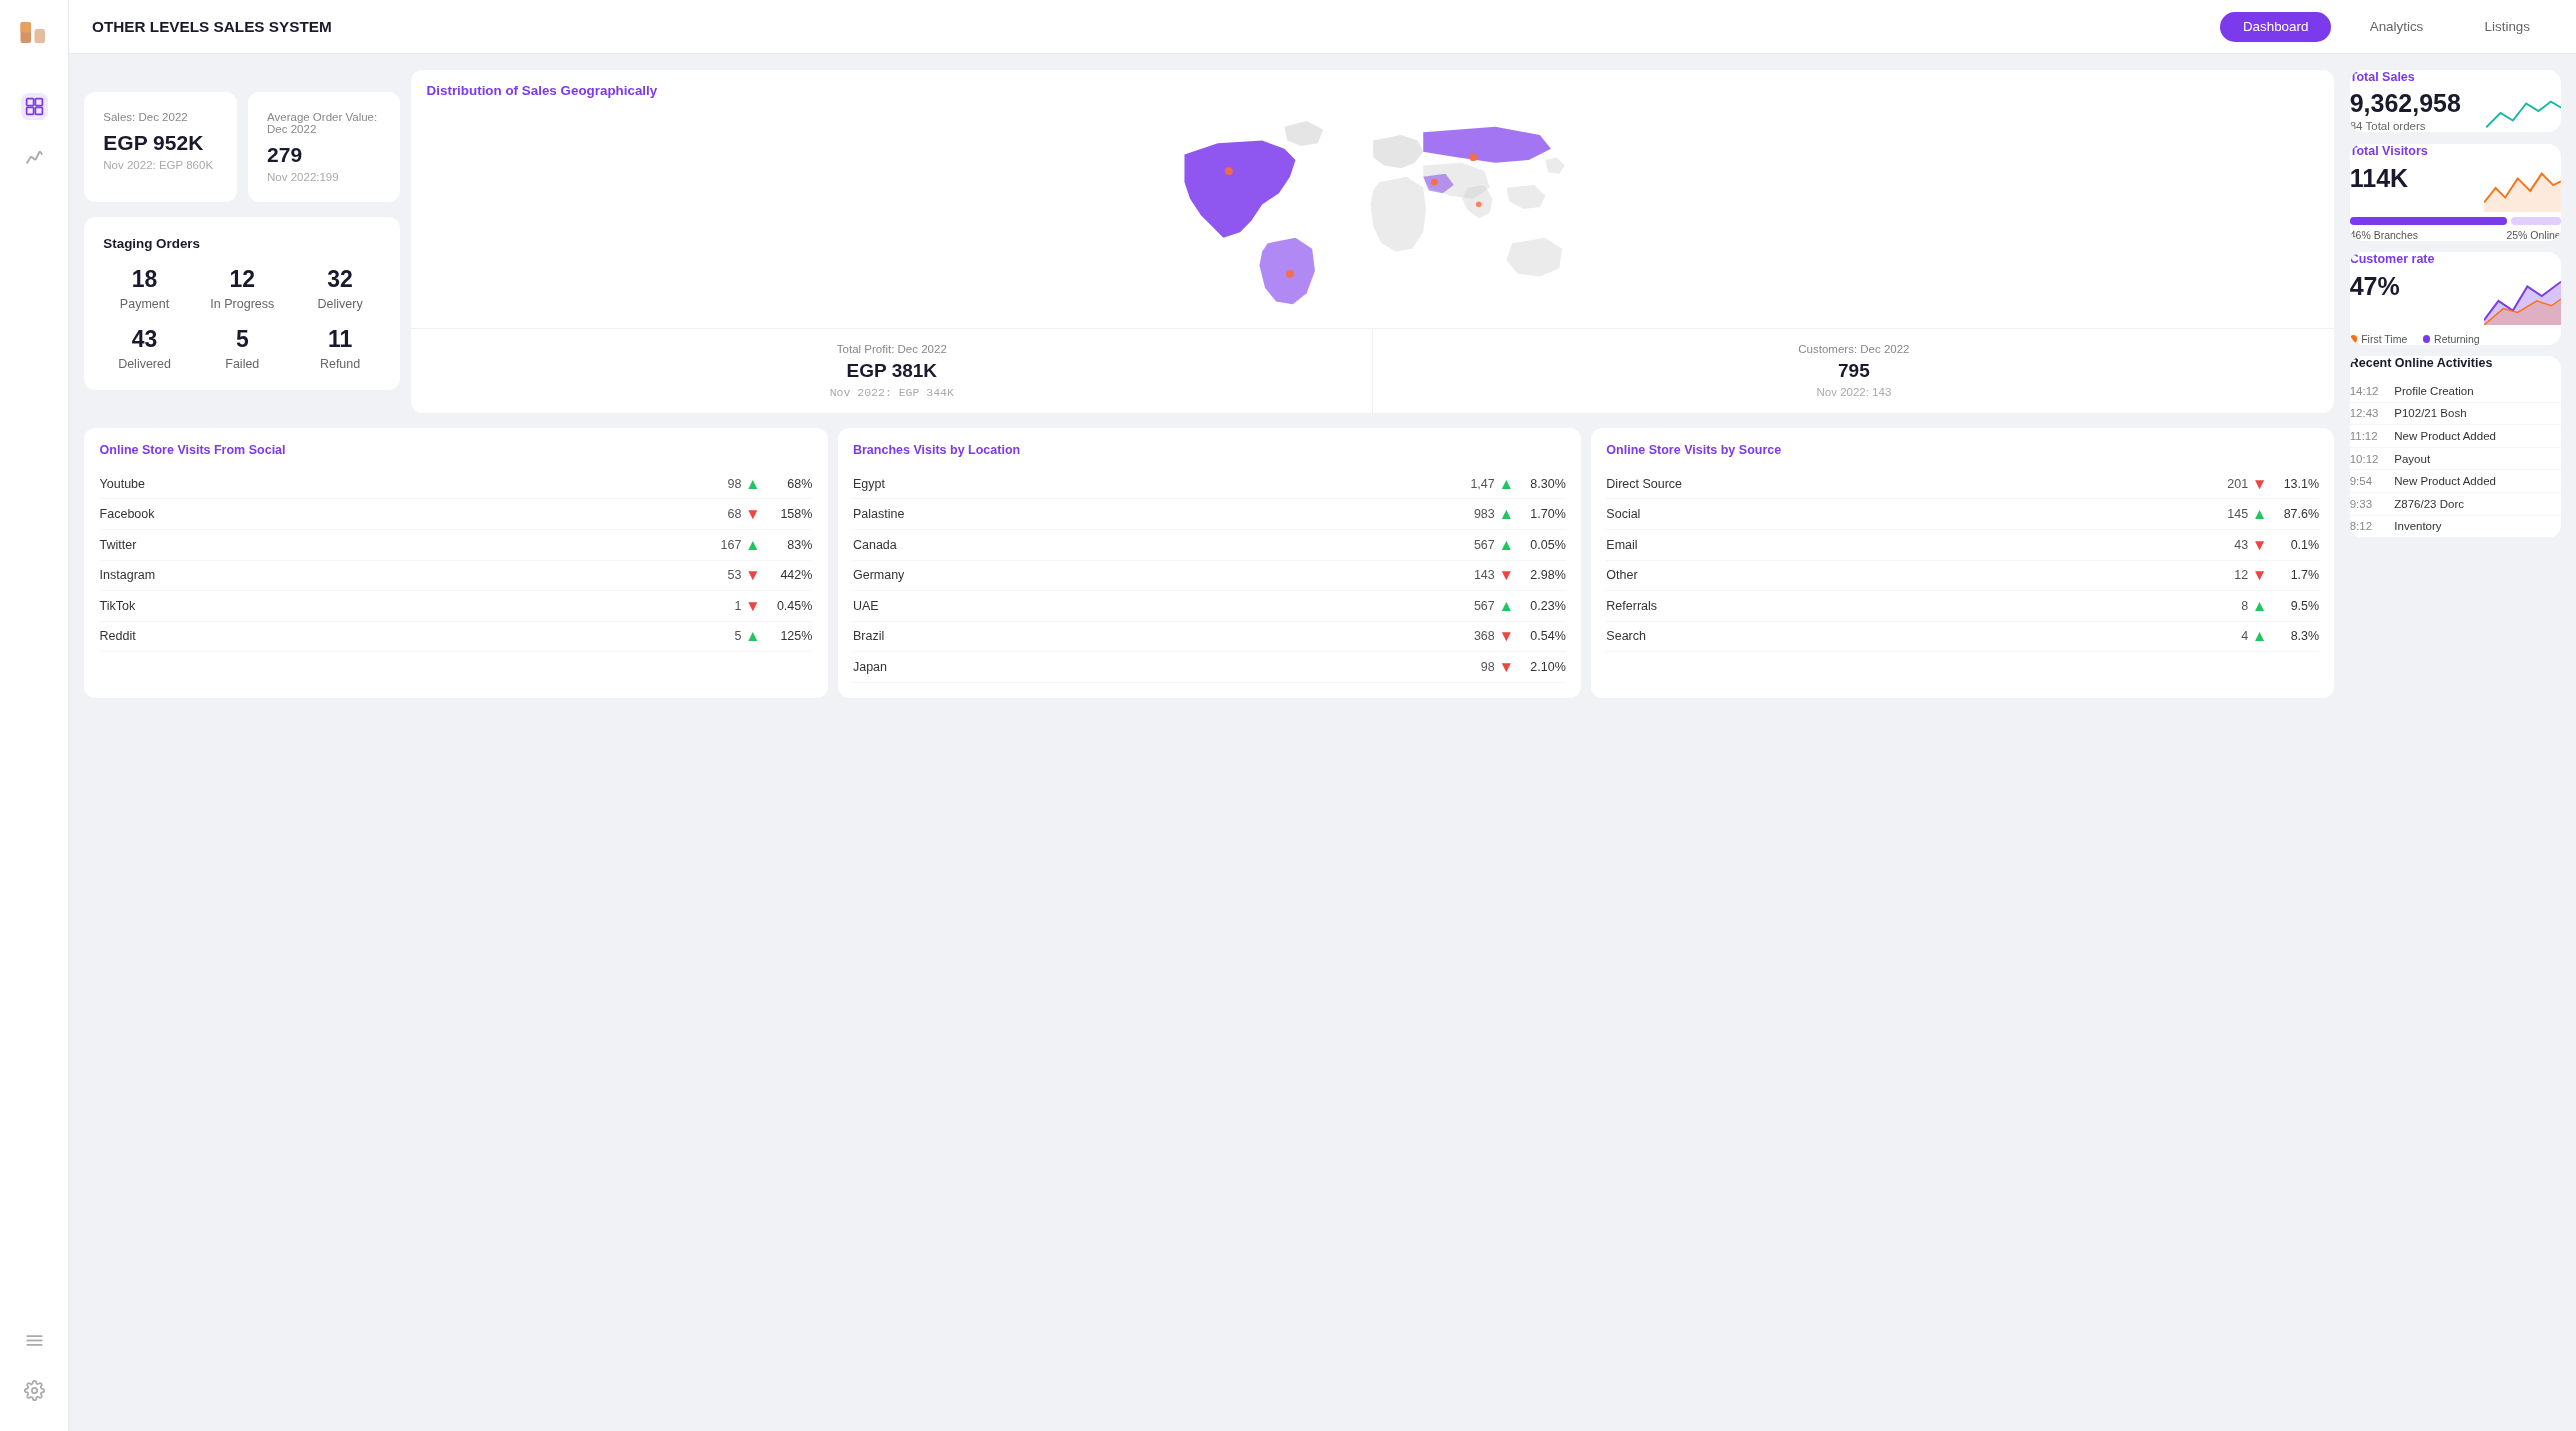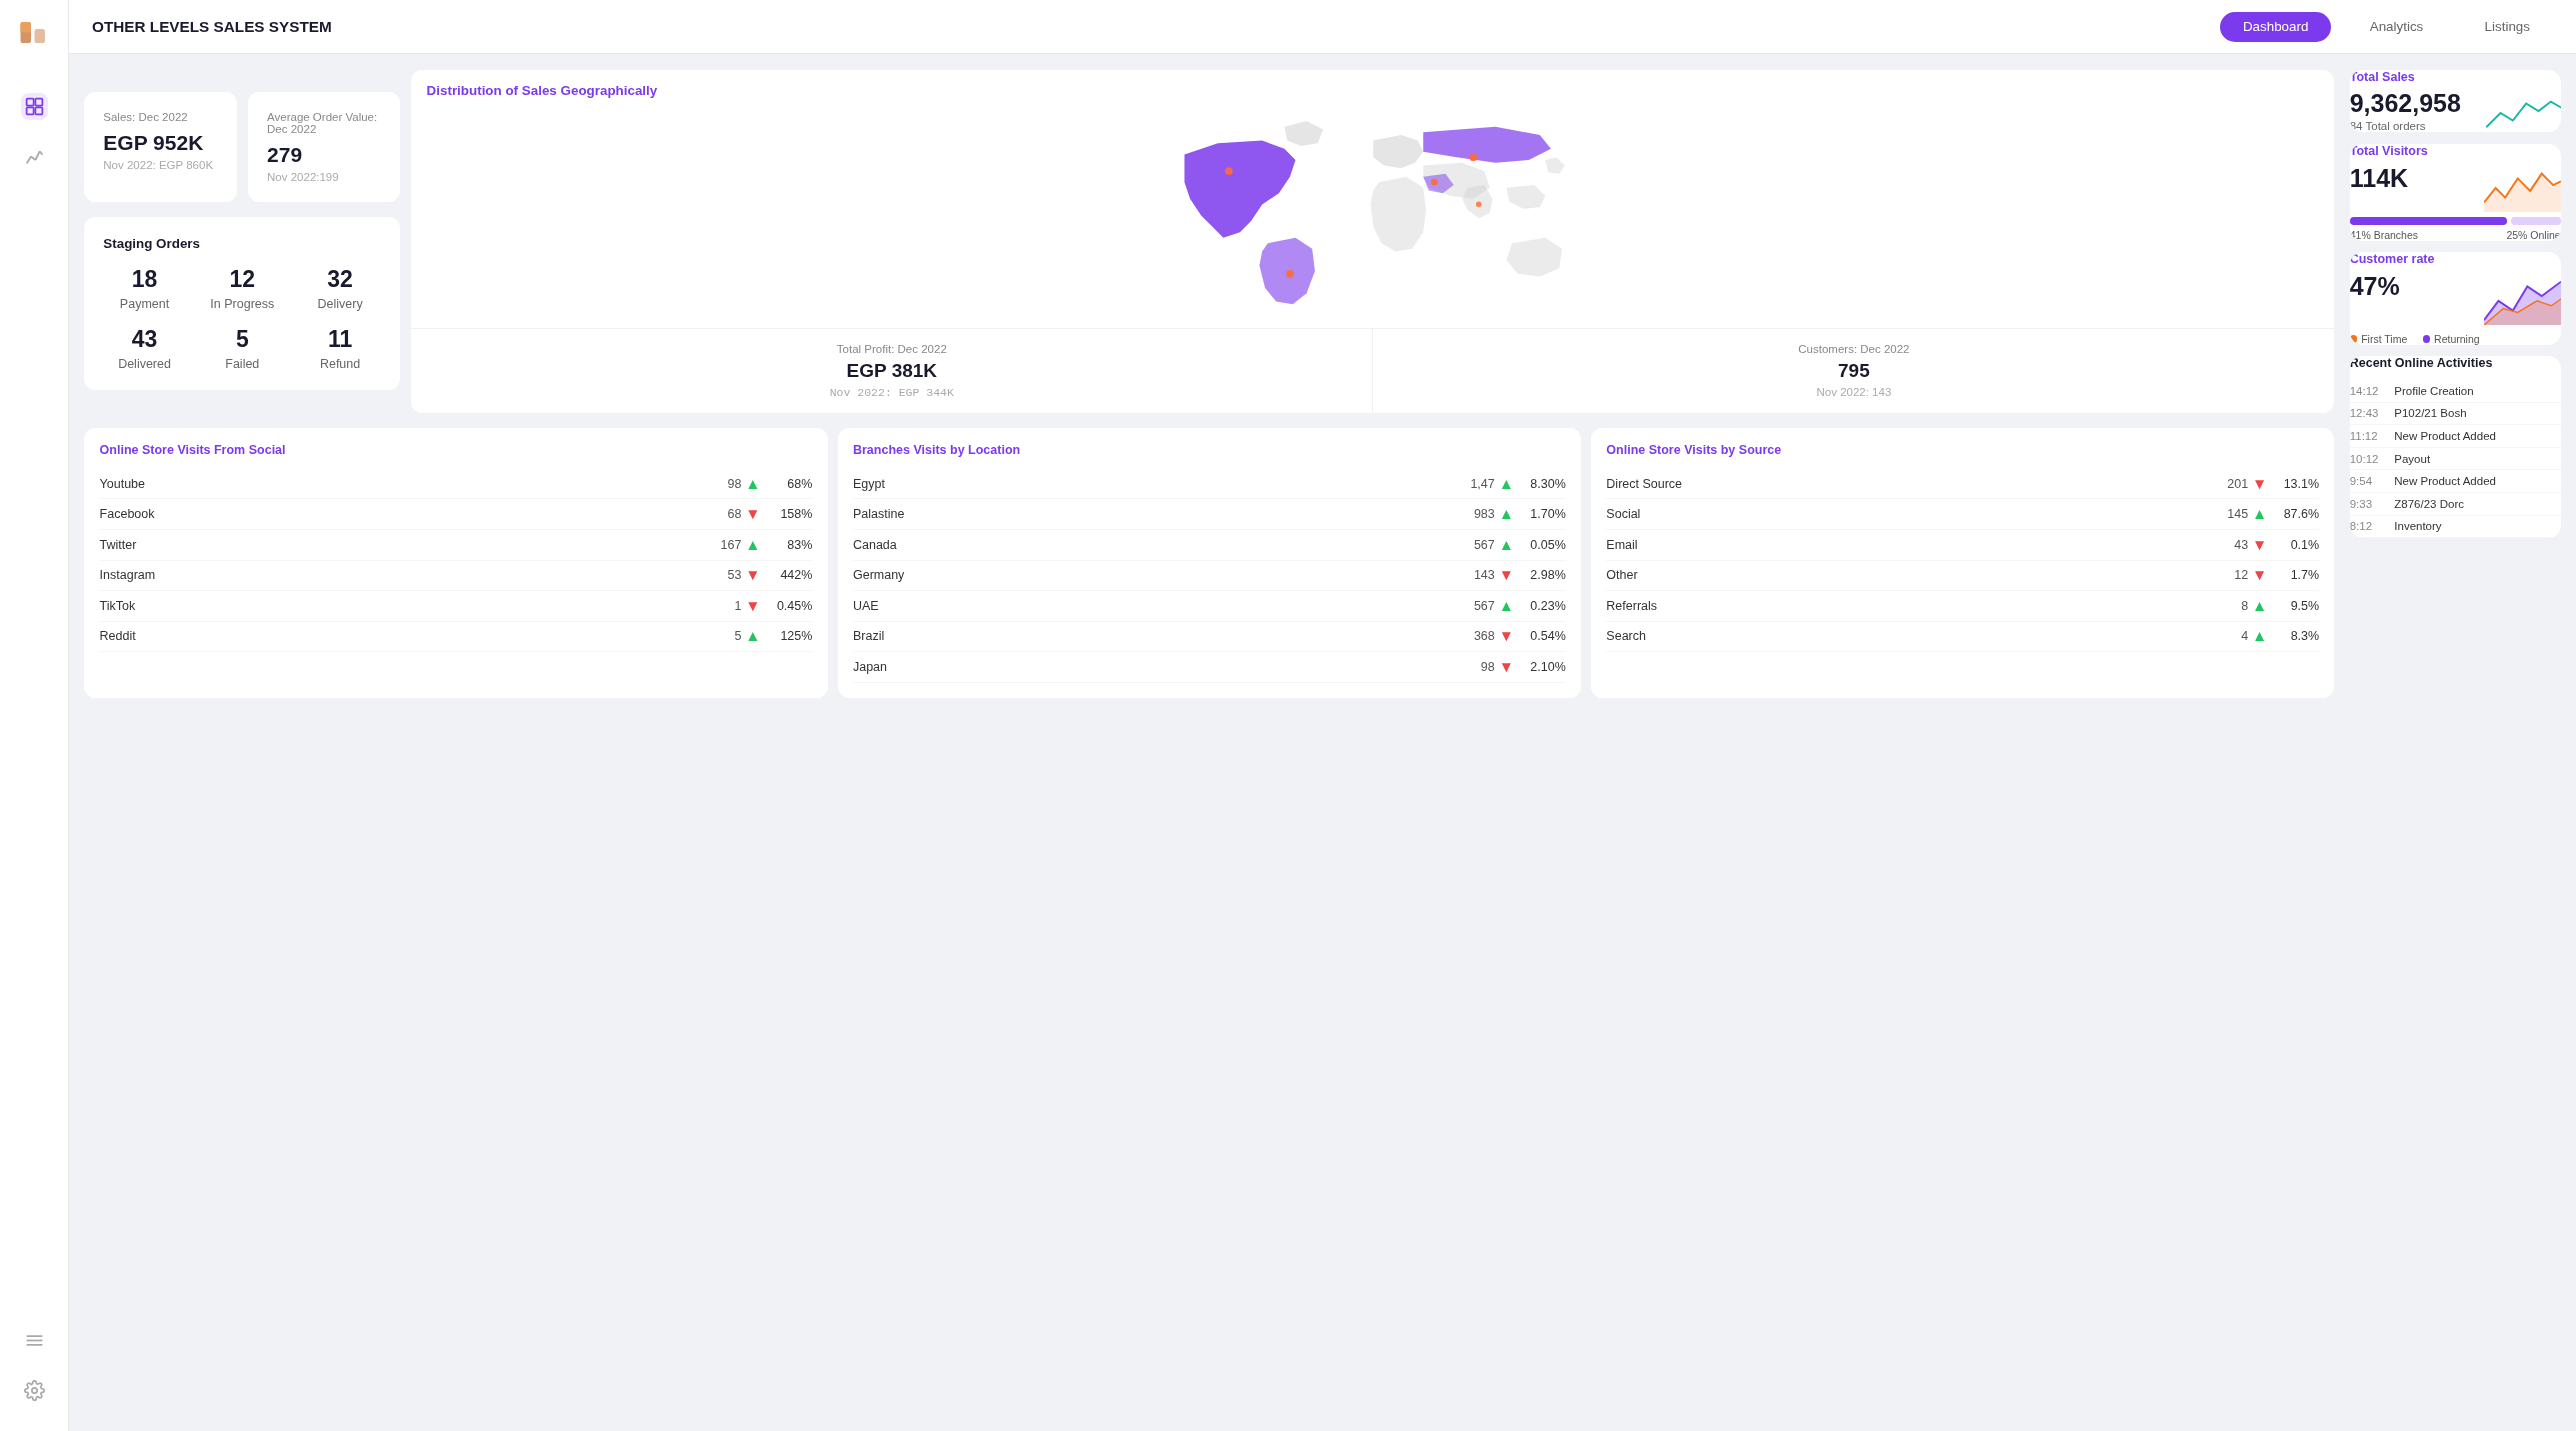--- a/index.html
+++ b/index.html
@@ -391,21 +391,21 @@
             <polyline points="0,40 12,25 22,35 35,15 48,28 60,10 72,22 80,18" fill="none" stroke="#f97316" stroke-width="2"></polyline>
             <polygon points="0,40 12,25 22,35 35,15 48,28 60,10 72,22 80,18 80,50 0,50" fill="#f97316" opacity="0.15"></polygon>
           </svg>
         </div>
         <div style="margin-top:5.8px;">
           <div style="display:flex; gap:3.8px; align-items:center;">
             <div style="background:#7c3aed; height:7.7px; border-radius:3.8px; width:76%;"></div>
             <div style="background:#e0cfff; height:7.7px; border-radius:3.8px; width:24%;"></div>
           </div>
           <div style="display:flex; justify-content:space-between; font-size:10.5px; color:#555; margin-top:3.8px;">
-            <span><span>41%</span> <span>Branches</span></span>
+            <span><span>46%</span> <span>Branches</span></span>
             <span><span>25%</span> <span>Online</span></span>
           </div>
         </div>
       </div>
 
       <div class="rcard">
         <div class="rcard-title">Customer rate</div>
         <div style="display:flex; align-items:flex-start; justify-content:space-between;">
           <div class="rcard-value">47%</div>
           <svg width="77" height="53" viewBox="0 0 80 55">

